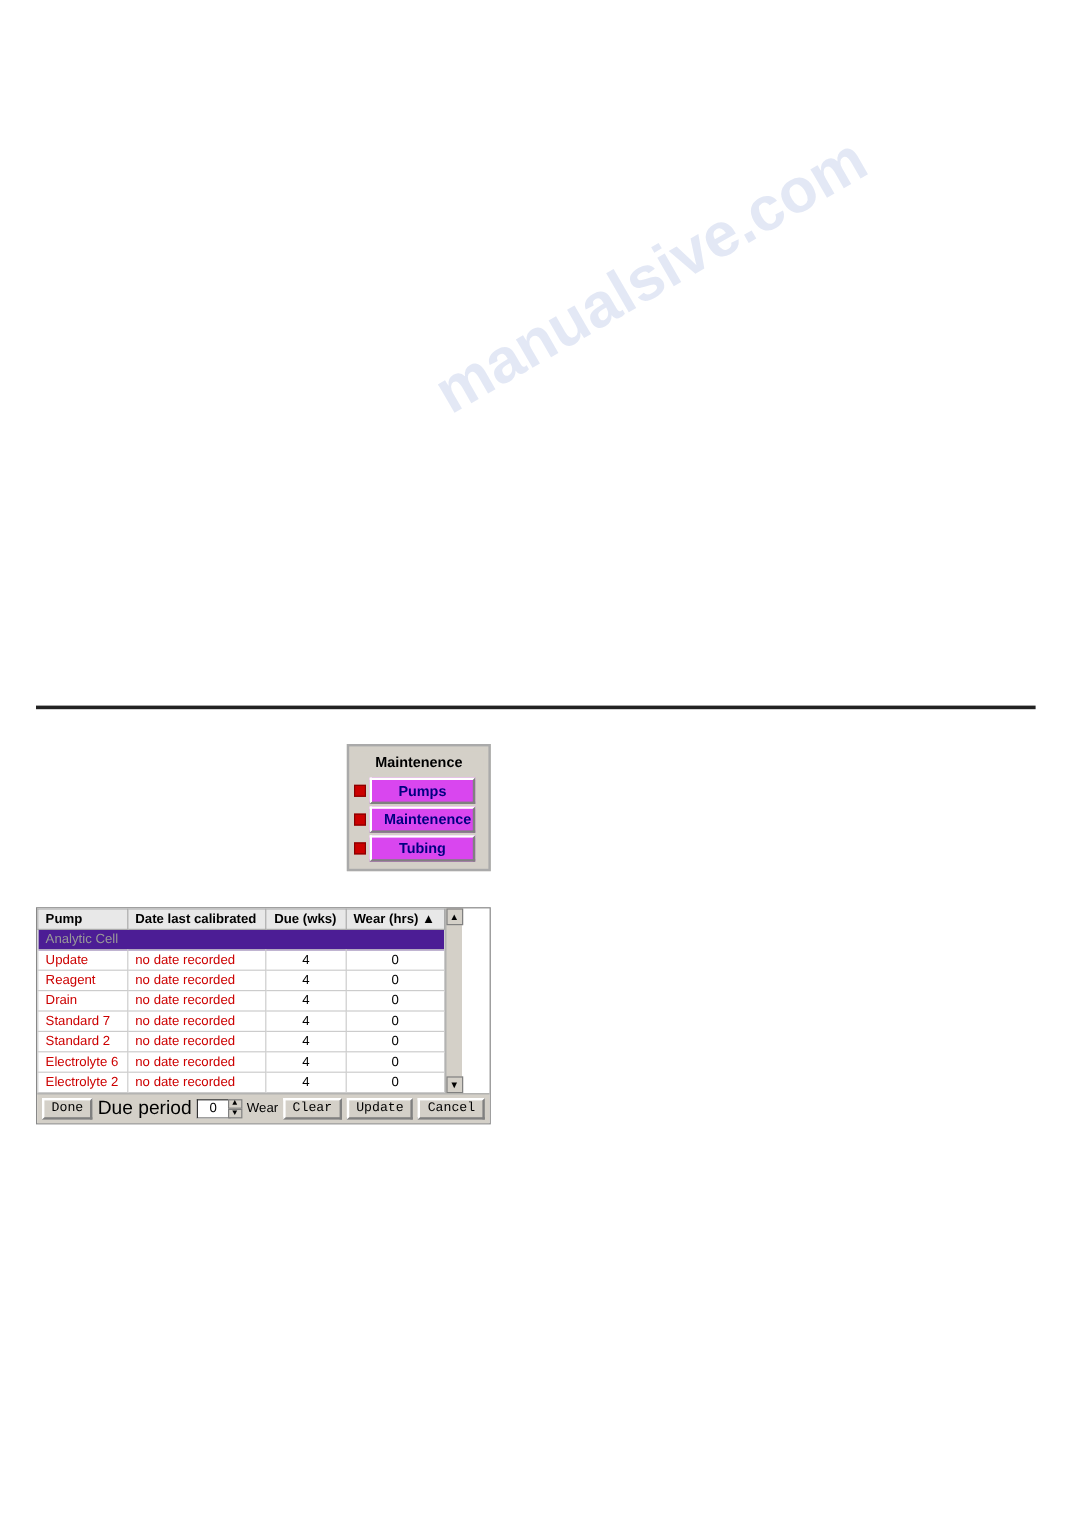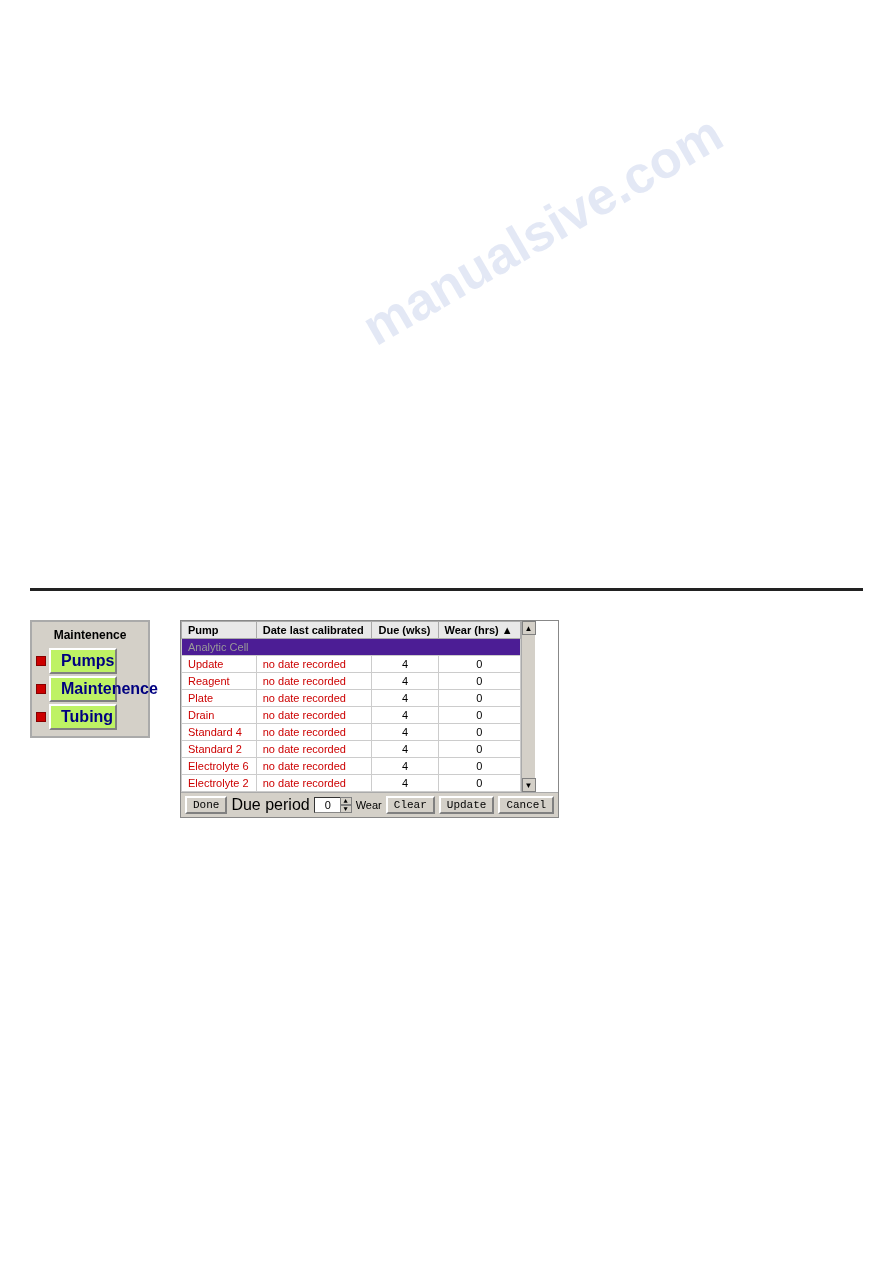--- a/index.html
+++ b/index.html
@@ -37,22 +37,23 @@
       height: 3px;
       background: #222;
     }
 
     
     .content-area {
       position: absolute;
       top: 620px;
       left: 30px;
       display: flex;
+      flex-direction: column;
       gap: 30px;
-      align-items: flex-start;
+      align-items: flex-end;
     }
 
     
     .maintenance-panel {
       border: 2px solid #aaa;
       background: #d4d0c8;
       padding: 4px;
       min-width: 120px;
     }
 
@@ -76,29 +77,29 @@
     .maintenance-btn .red-indicator {
       width: 10px;
       height: 10px;
       background: #cc0000;
       border: 1px solid #880000;
       margin-right: 3px;
       flex-shrink: 0;
     }
 
     .maintenance-btn button {
-      background: #bef264;
+      background: #d946ef;
       border: 2px solid;
       border-color: #ffffff #808080 #808080 #ffffff;
       color: #000080;
-      font-size: 16px;
+      font-size: 12px;
       font-weight: bold;
       cursor: pointer;
       padding: 2px 10px;
-      width: 68px;
+      width: 88px;
       text-align: center;
     }
 
     
     .table-panel {
       border: 1px solid #888;
       background: #fff;
     }
 
     .pump-table {
@@ -290,33 +291,27 @@
               <td class="due-col">4</td>
               <td class="wear-col">0</td>
             </tr>
             <tr class="data-row">
               <td class="pump-name">Reagent</td>
               <td class="date-col">no date recorded</td>
               <td class="due-col">4</td>
               <td class="wear-col">0</td>
             </tr>
             <tr class="data-row">
-              <td class="pump-name">Plate</td>
-              <td class="date-col">no date recorded</td>
-              <td class="due-col">4</td>
-              <td class="wear-col">0</td>
-            </tr>
-            <tr class="data-row">
               <td class="pump-name">Drain</td>
               <td class="date-col">no date recorded</td>
               <td class="due-col">4</td>
               <td class="wear-col">0</td>
             </tr>
             <tr class="data-row">
-              <td class="pump-name">Standard 4</td>
+              <td class="pump-name">Standard 7</td>
               <td class="date-col">no date recorded</td>
               <td class="due-col">4</td>
               <td class="wear-col">0</td>
             </tr>
             <tr class="data-row">
               <td class="pump-name">Standard 2</td>
               <td class="date-col">no date recorded</td>
               <td class="due-col">4</td>
               <td class="wear-col">0</td>
             </tr>

